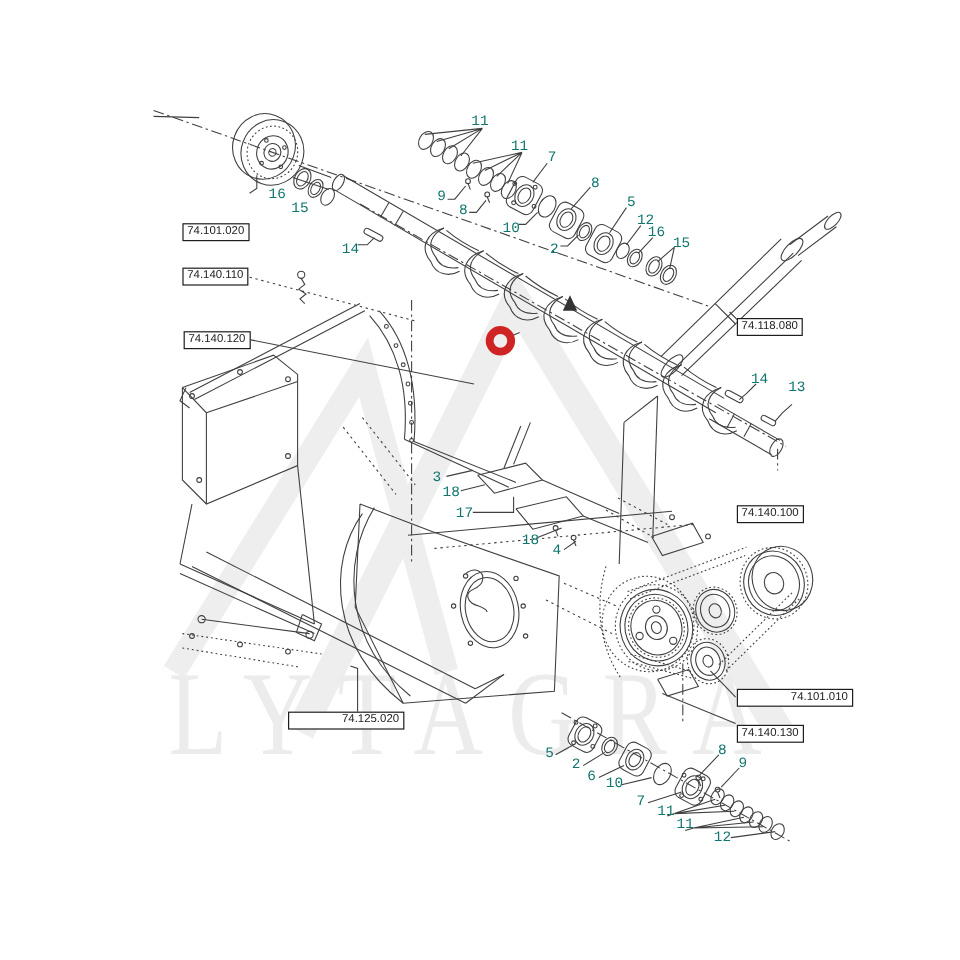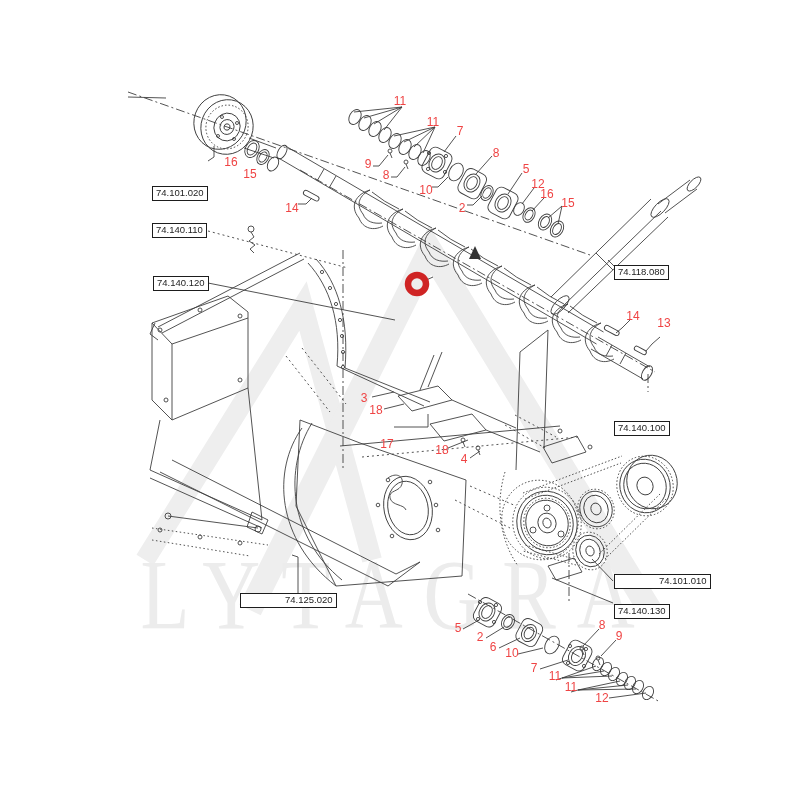--- a/index.html
+++ b/index.html
@@ -1,22 +1,22 @@
 <!DOCTYPE html>
 <html><head>
 <meta charset="utf-8">
 <style>
   html,body{margin:0;padding:0;background:#fff;}
   .page{position:relative;width:800px;height:800px;background:#fff;overflow:hidden;
         font-family:"Liberation Sans",sans-serif;}
   svg{position:absolute;left:0;top:0;}
   .art path,.art line,.art polyline,.art ellipse,.art circle,.art rect{
      fill:none;stroke:#3f3f3f;stroke-width:0.9;}
-  .callout{position:absolute;transform:translate(-50%,-50%);font-size:12px;color:#ef4444;
-           font-family:Liberation Sans, sans-serif;}
+  .callout{position:absolute;transform:translate(-50%,-50%);font-size:12px;color:#0f766e;
+           font-family:Liberation Mono, monospace;}
   .part-label{position:absolute;font-size:9.5px;color:#1d1d1d;border:1.1px solid #1d1d1d;
               background:#fff;padding:0 3px;line-height:12.5px;font-family:"Liberation Sans",sans-serif;
               white-space:nowrap;}
 </style>
 </head>
 <body>
 
 <div class="page">
 <svg width="800" height="800" viewBox="0 0 800 800">
 
@@ -412,21 +412,21 @@
       <div class="callout" style="left: 496px; top: 153px;">8</div>
       <div class="callout" style="left: 462px; top: 208px;">2</div>
       <div class="callout" style="left: 526px; top: 169px;">5</div>
       <div class="callout" style="left: 538px; top: 184px;">12</div>
       <div class="callout" style="left: 547px; top: 194px;">16</div>
       <div class="callout" style="left: 568px; top: 203px;">15</div>
       <div class="callout" style="left: 633px; top: 316px;">14</div>
       <div class="callout" style="left: 664px; top: 323px;">13</div>
       <div class="callout" style="left: 364px; top: 398px;">3</div>
       <div class="callout" style="left: 376px; top: 410px;">18</div>
-      <div class="callout" style="left: 387px; top: 428px; margin-top: 16px;">17</div>
+      <div class="callout" style="left: 387px; top: 428px;">17</div>
       <div class="callout" style="left: 442px; top: 450px;">18</div>
       <div class="callout" style="left: 464px; top: 459px;">4</div>
       <div class="callout" style="left: 458px; top: 628px;">5</div>
       <div class="callout" style="left: 480px; top: 637px;">2</div>
       <div class="callout" style="left: 493px; top: 647px;">6</div>
       <div class="callout" style="left: 512px; top: 653px;">10</div>
       <div class="callout" style="left: 534px; top: 668px;">7</div>
       <div class="callout" style="left: 555px; top: 676px;">11</div>
       <div class="callout" style="left: 571px; top: 687px;">11</div>
       <div class="callout" style="left: 602px; top: 625px;">8</div>

